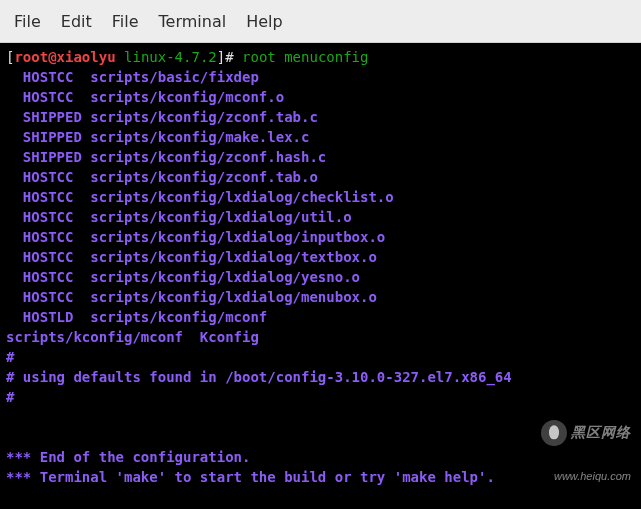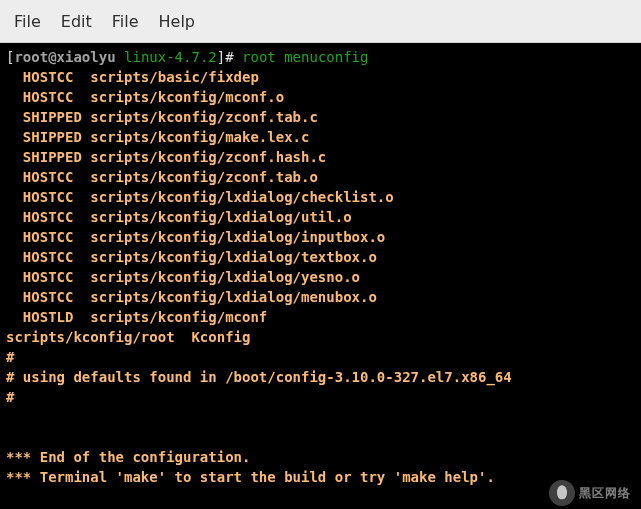--- a/index.html
+++ b/index.html
@@ -33,29 +33,29 @@
     .terminal {
       background: #000;
       width: 641px;
       height: 483px;
       padding: 4px 6px;
       line-height: 20px;
       white-space: pre;
       position: relative;
     }
     .red-bold {
-      color: #a3a3a3;
+      color: #ef4444;
       font-weight: bold;
     }
     .green {
       color: #1aa81a;
       margin-top: 16px;
     }
     .green-bold {
-      color: #fdba74;
+      color: #8b5cf6;
       font-weight: bold;
     }
     .white {
       color: #e0e0e0;
     }
     .cursor {
       display: inline-block;
       width: 9px;
       height: 16px;
       background: #1aa81a;
@@ -65,23 +65,24 @@
       position: absolute;
       right: 10px;
       bottom: 20px;
       color: rgba(255,255,255,0.5);
       font-family: Arial, sans-serif;
       font-size: 14px;
       text-align: right;
       pointer-events: none;
     }
     .watermark-main {
-      font-size: 12px;
+      font-size: 14px;
       font-weight: bold;
       letter-spacing: 1px;
+      font-style: italic;
     }
     .watermark-url {
       font-size: 11px;
       font-style: italic;
     }
     .watermark-icon {
       display: inline-block;
       width: 26px;
       height: 26px;
       border-radius: 50%;
@@ -102,43 +103,45 @@
       background: rgba(255,255,255,0.7);
     }
   </style>
 </head>
 <body>
 
 <div class="menubar">
   <div class="menu-item">File</div>
   <div class="menu-item">Edit</div>
   <div class="menu-item">File</div>
+  <div class="menu-item">Terminal</div>
   <div class="menu-item">Help</div>
 </div>
 
 <div class="terminal"><span class="white">[</span><span class="red-bold">root@xiaolyu</span><span class="white"> </span><span class="green">linux-4.7.2</span><span class="white">]# </span><span class="green">root menuconfig</span>
 <span class="green-bold">  HOSTCC  scripts/basic/fixdep</span>
 <span class="green-bold">  HOSTCC  scripts/kconfig/mconf.o</span>
 <span class="green-bold">  SHIPPED scripts/kconfig/zconf.tab.c</span>
 <span class="green-bold">  SHIPPED scripts/kconfig/make.lex.c</span>
 <span class="green-bold">  SHIPPED scripts/kconfig/zconf.hash.c</span>
 <span class="green-bold">  HOSTCC  scripts/kconfig/zconf.tab.o</span>
 <span class="green-bold">  HOSTCC  scripts/kconfig/lxdialog/checklist.o</span>
 <span class="green-bold">  HOSTCC  scripts/kconfig/lxdialog/util.o</span>
 <span class="green-bold">  HOSTCC  scripts/kconfig/lxdialog/inputbox.o</span>
 <span class="green-bold">  HOSTCC  scripts/kconfig/lxdialog/textbox.o</span>
 <span class="green-bold">  HOSTCC  scripts/kconfig/lxdialog/yesno.o</span>
 <span class="green-bold">  HOSTCC  scripts/kconfig/lxdialog/menubox.o</span>
 <span class="green-bold">  HOSTLD  scripts/kconfig/mconf</span>
-<span class="green-bold">scripts/kconfig/root  Kconfig</span>
+<span class="green-bold">scripts/kconfig/mconf  Kconfig</span>
 <span class="green-bold">#</span>
 <span class="green-bold"># using defaults found in /boot/config-3.10.0-327.el7.x86_64</span>
 <span class="green-bold">#</span>
 <span class="green-bold"></span>
 <span class="green-bold"></span>
 <span class="green-bold">*** End of the configuration.</span>
 <span class="green-bold">*** Terminal 'make' to start the build or try 'make help'.</span>
 <span> </span>
 <span class="white">[</span><span class="red-bold">root@xiaolyu</span><span class="white"> </span><span class="green">linux-4.7.2</span><span class="white">]# </span><span class="cursor"></span>
 <div class="watermark">
   <span class="watermark-icon"></span><span class="watermark-main">黑区网络</span>
+  <div class="watermark-url">www.heiqu.com</div>
 </div>
 </div>
 
 </body></html>

